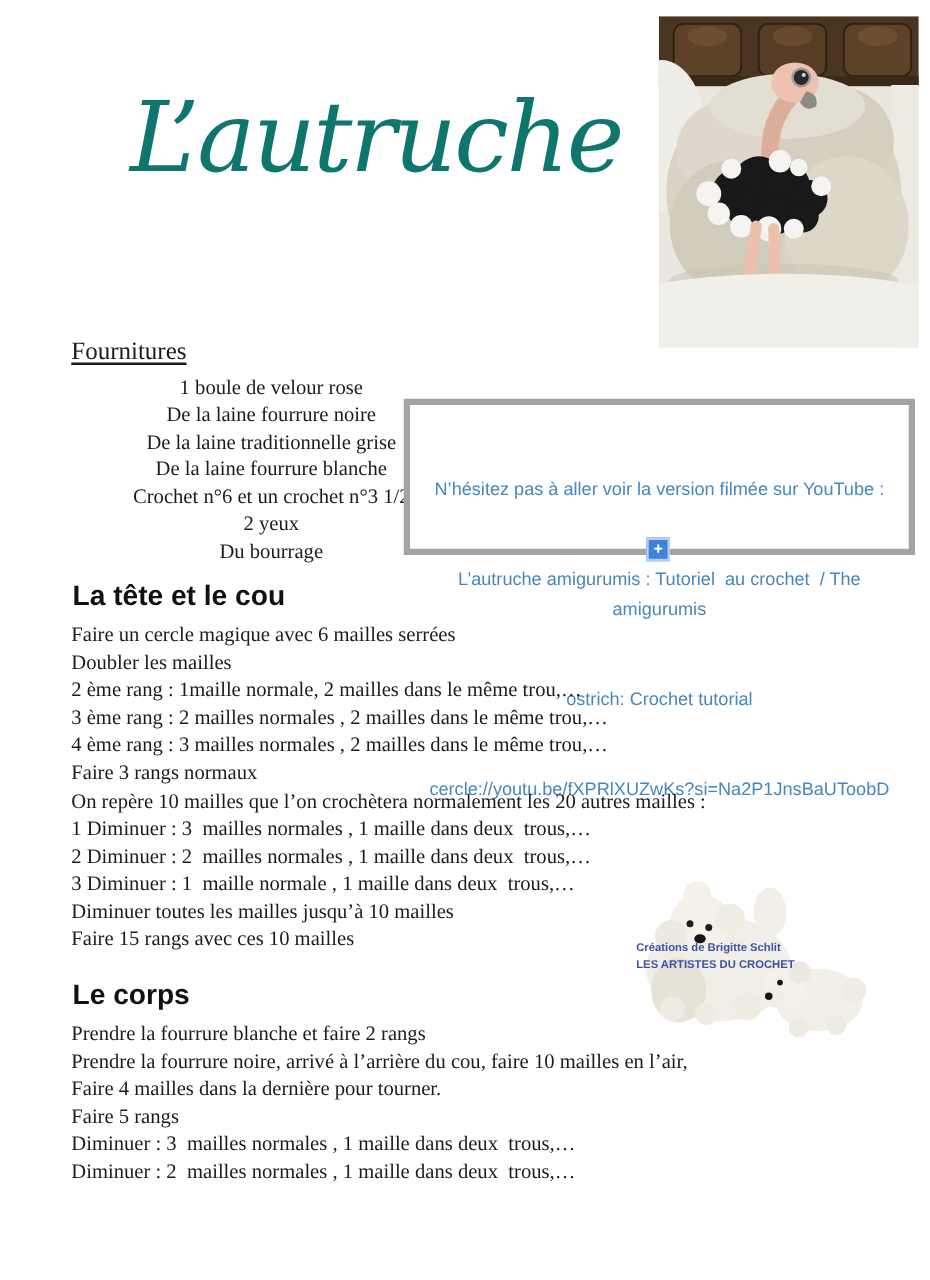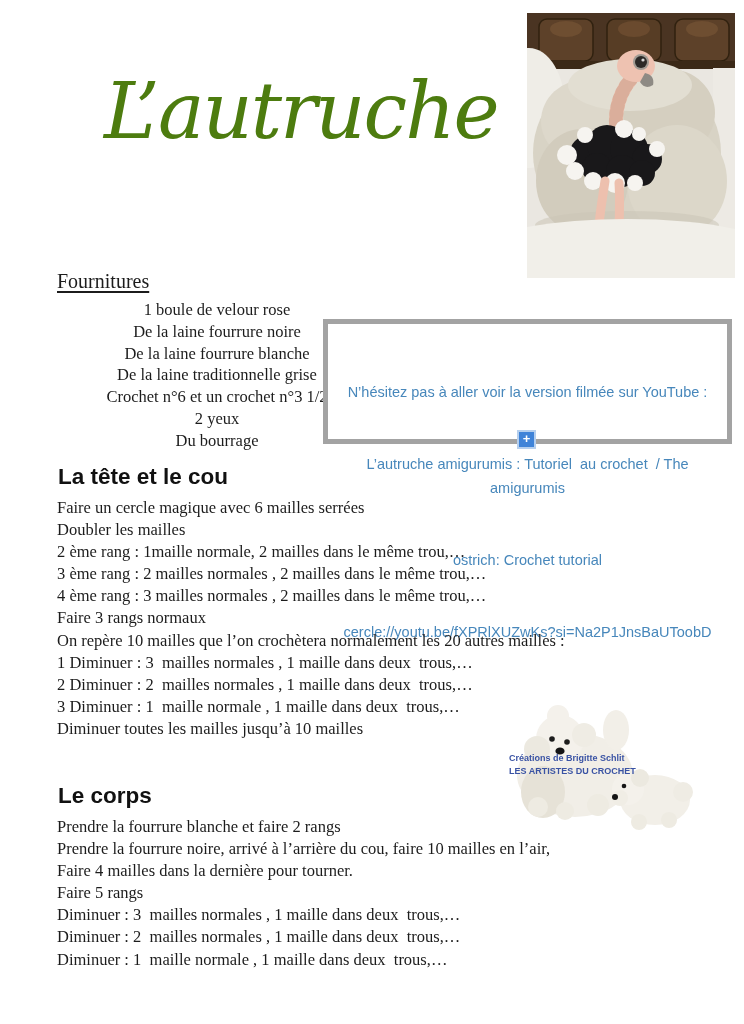--- a/index.html
+++ b/index.html
@@ -13,21 +13,21 @@
   }
   .abs{position:absolute;}
 
   
   .doc-title{
     left:104px;top:66px;
     font-family:"DejaVu Serif", serif;
     font-style:italic;
     font-size:78px;
     letter-spacing:-2px;
-    color:#4d7c0f;
+    color:#0f766e;
     white-space:nowrap;
   }
 
   
   .photo{left:527px;top:13px;width:208px;height:265px;}
   .dogs{left:503px;top:697px;width:207px;height:136px;}
 
   
   .supplies{left:57px;top:270px;width:320px;}
   .supplies-heading{
@@ -153,22 +153,22 @@
       <ellipse cx="95" cy="252" rx="9" ry="4.5" fill="#eec2b1"></ellipse>
     </g>
   </g>
   <path d="M0,214 C60,203 150,203 208,216 L208,265 L0,265 Z" fill="#f1efe9"></path>
 </svg>
 
 <div class="abs supplies">
   <h3 class="supplies-heading">Fournitures</h3>
   <div class="supply-item">1 boule de velour rose</div>
   <div class="supply-item">De la laine fourrure noire</div>
+  <div class="supply-item">De la laine traditionnelle grise</div>
   <div class="supply-item">De la laine fourrure blanche</div>
-  <div class="supply-item">De la laine traditionnelle grise</div>
   <div class="supply-item">Crochet n°6 et un crochet n°3 1/2</div>
   <div class="supply-item">2 yeux</div>
   <div class="supply-item">Du bourrage</div>
 </div>
 
 <div class="abs ytbox">
   <div>N’hésitez pas à aller voir la version filmée sur YouTube :</div>
   <div>L’autruche amigurumis : Tutoriel  au crochet  / The amigurumis</div>
   <div>ostrich: Crochet tutorial</div>
   <div>cercle://youtu.be/fXPRlXUZwKs?si=Na2P1JnsBaUToobD</div>
@@ -181,20 +181,21 @@
   <div class="instruction-line">Doubler les mailles</div>
   <div class="instruction-line">2 ème rang : 1maille normale, 2 mailles dans le même trou,…</div>
   <div class="instruction-line">3 ème rang : 2 mailles normales , 2 mailles dans le même trou,…</div>
   <div class="instruction-line">4 ème rang : 3 mailles normales , 2 mailles dans le même trou,…</div>
   <div class="instruction-line">Faire 3 rangs normaux</div>
   <div class="instruction-line">On repère 10 mailles que l’on crochètera normalement les 20 autres mailles :</div>
   <div class="instruction-line">1 Diminuer : 3  mailles normales , 1 maille dans deux  trous,…</div>
   <div class="instruction-line">2 Diminuer : 2  mailles normales , 1 maille dans deux  trous,…</div>
   <div class="instruction-line">3 Diminuer : 1  maille normale , 1 maille dans deux  trous,…</div>
   <div class="instruction-line">Diminuer toutes les mailles jusqu’à 10 mailles</div>
+  <div class="instruction-line">Faire 15 rangs avec ces 10 mailles</div>
 </div>
 
 <svg class="abs dogs" viewBox="0 0 207 136" aria-hidden="true">
   <g>
     <ellipse cx="72" cy="78" rx="58" ry="42" fill="#f1eee7"></ellipse>
     <ellipse cx="40" cy="95" rx="22" ry="26" fill="#e6e2d7"></ellipse>
     <circle cx="57" cy="42" r="24" fill="#f4f1eb"></circle>
     <circle cx="34" cy="52" r="13" fill="#ece9e0"></circle>
     <circle cx="81" cy="38" r="12" fill="#efece4"></circle>
     <circle cx="55" cy="19" r="11" fill="#f4f1eb"></circle>
@@ -222,14 +223,13 @@
 </svg>
 
 <div class="abs section sec-body">
   <h2 class="section-heading">Le corps</h2>
   <div class="instruction-line">Prendre la fourrure blanche et faire 2 rangs</div>
   <div class="instruction-line">Prendre la fourrure noire, arrivé à l’arrière du cou, faire 10 mailles en l’air,</div>
   <div class="instruction-line">Faire 4 mailles dans la dernière pour tourner.</div>
   <div class="instruction-line">Faire 5 rangs</div>
   <div class="instruction-line">Diminuer : 3  mailles normales , 1 maille dans deux  trous,…</div>
   <div class="instruction-line">Diminuer : 2  mailles normales , 1 maille dans deux  trous,…</div>
-  <div class="instruction-line">Diminuer : 1  maille normale , 1 maille dans deux  trous,…</div>
 </div>
 
 </body></html>

